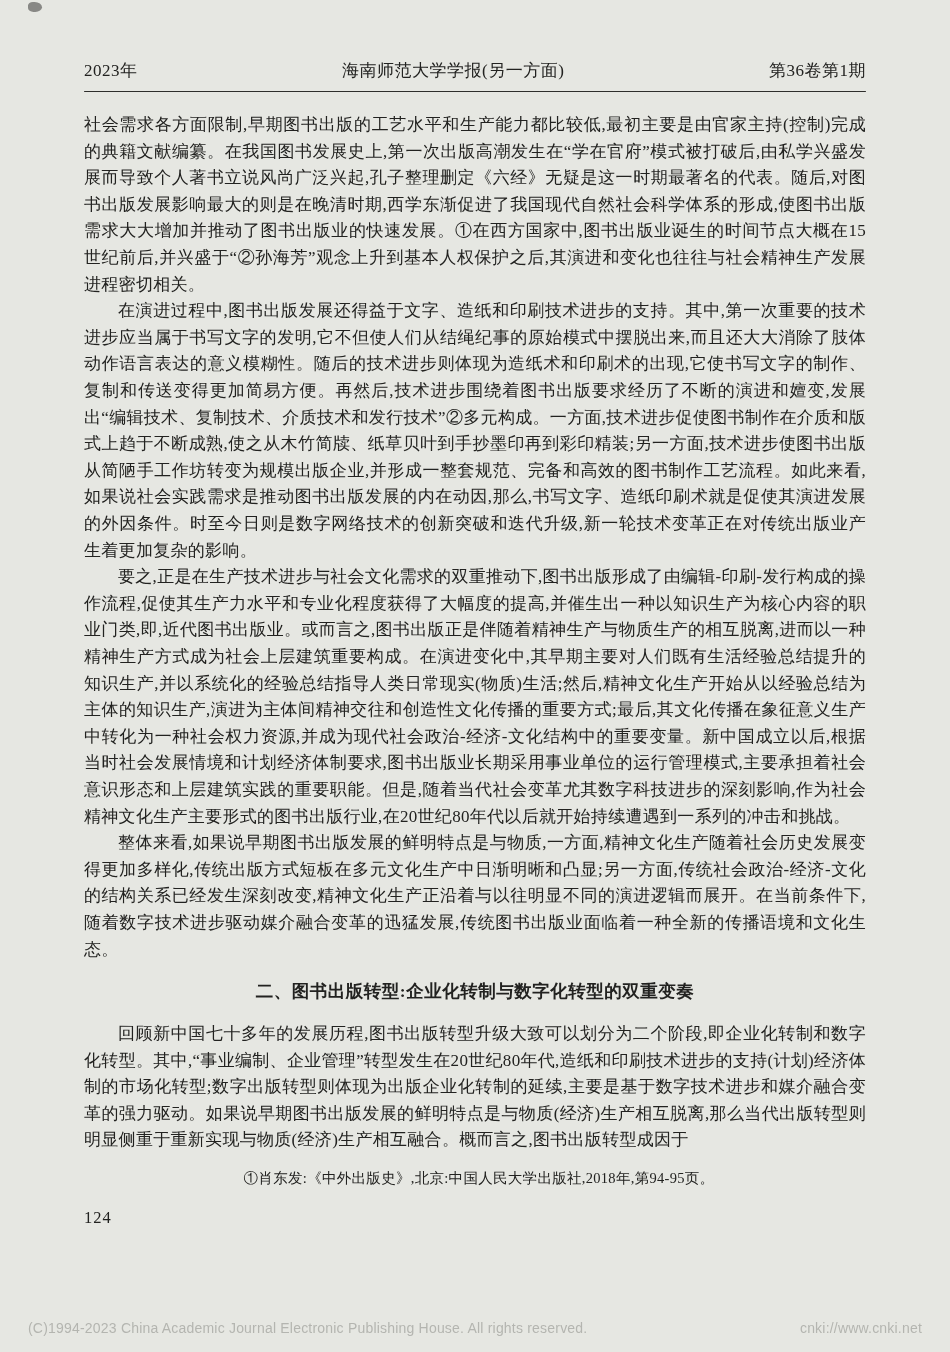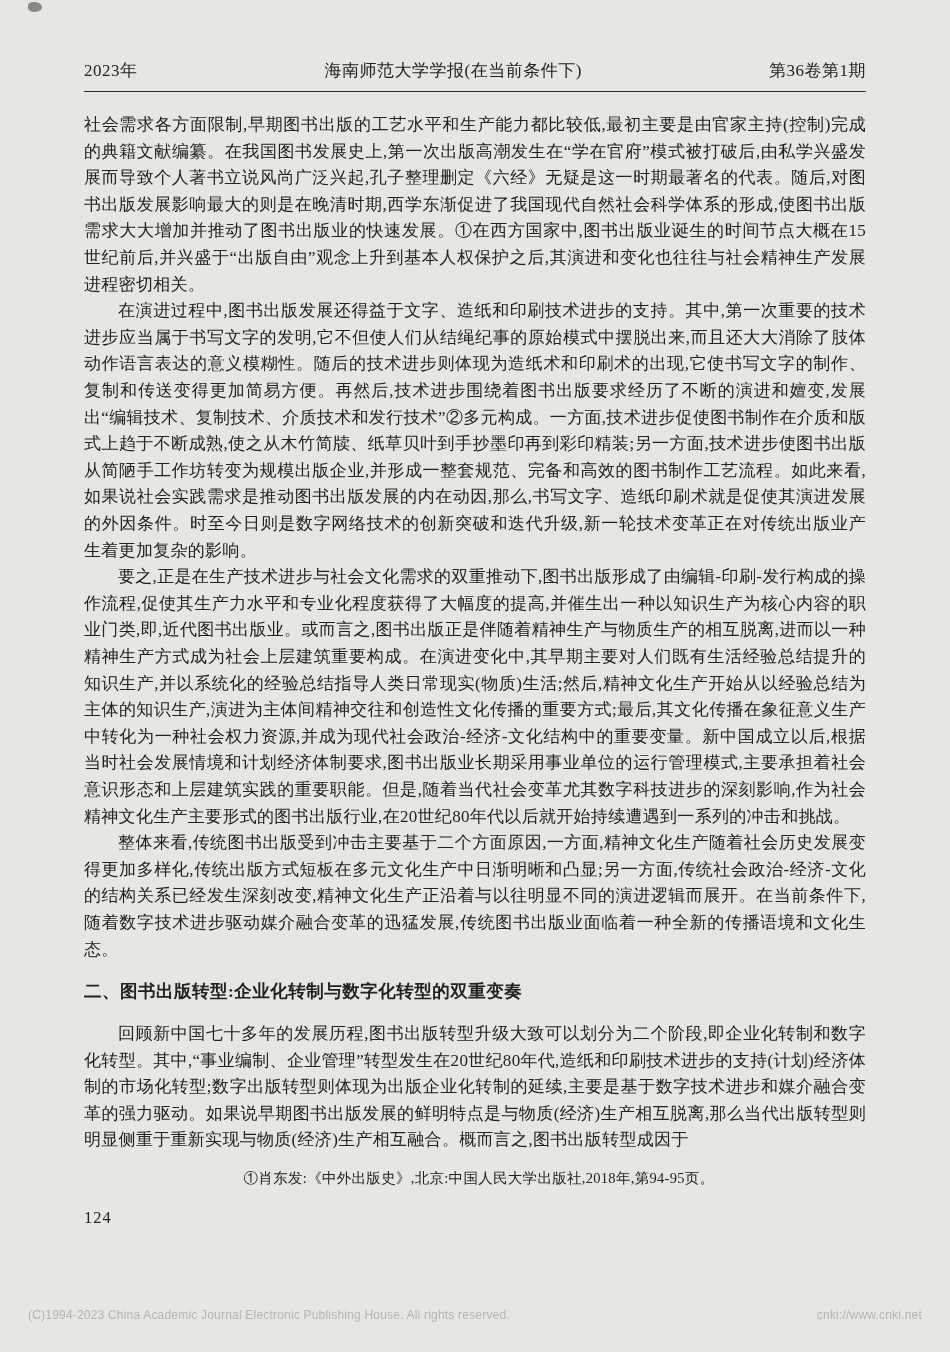--- a/index.html
+++ b/index.html
@@ -45,20 +45,21 @@
   .para {
     font-size: 17px;
     line-height: 26.6px;
     text-align: justify;
     text-indent: 2em;
     letter-spacing: .3px;
   }
   .para.no-indent { text-indent: 0; }
   .section-heading {
     margin: 16px 0 18px 0;
+    text-align: center;
     font-size: 17.5px;
     font-weight: bold;
     letter-spacing: .5px;
   }
   .footnotes {
     margin-top: 12px;
     padding-left: 8px;
   }
   .footnote {
     font-size: 14.5px;
@@ -69,51 +70,51 @@
   .page-number {
     margin-top: 17px;
     font-size: 16.5px;
     letter-spacing: 1px;
     font-family: Liberation Serif, serif;
   }
   .watermark-footer {
     position: absolute;
     left: 28px;
     right: 28px;
-    bottom: 30px;
+    bottom: 16px;
     display: flex;
     justify-content: space-between;
     align-items: baseline;
     color: #b4b5b0;
-    font-size: 12px;
+    font-size: 14px;
     font-family: "Liberation Sans", "DejaVu Sans", sans-serif;
     letter-spacing: .2px;
     white-space: nowrap;
   }
 </style>
 </head>
 <body>
 
 <div class="page">
 
   <div class="scan-artifact"></div>
 
   <div class="journal-header">
     <span>2023年</span>
-    <span>海南师范大学学报(在当前条件下)</span>
+    <span>海南师范大学学报(另一方面)</span>
     <span>第36卷第1期</span>
   </div>
 
   <hr class="header-rule">
 
   <div class="body-text">
-    <p class="para no-indent">社会需求各方面限制,早期图书出版的工艺水平和生产能力都比较低,最初主要是由官家主持(控制)完成的典籍文献编纂。在我国图书发展史上,第一次出版高潮发生在“学在官府”模式被打破后,由私学兴盛发展而导致个人著书立说风尚广泛兴起,孔子整理删定《六经》无疑是这一时期最著名的代表。随后,对图书出版发展影响最大的则是在晚清时期,西学东渐促进了我国现代自然社会科学体系的形成,使图书出版需求大大增加并推动了图书出版业的快速发展。①在西方国家中,图书出版业诞生的时间节点大概在15世纪前后,并兴盛于“出版自由”观念上升到基本人权保护之后,其演进和变化也往往与社会精神生产发展进程密切相关。</p>
+    <p class="para no-indent">社会需求各方面限制,早期图书出版的工艺水平和生产能力都比较低,最初主要是由官家主持(控制)完成的典籍文献编纂。在我国图书发展史上,第一次出版高潮发生在“学在官府”模式被打破后,由私学兴盛发展而导致个人著书立说风尚广泛兴起,孔子整理删定《六经》无疑是这一时期最著名的代表。随后,对图书出版发展影响最大的则是在晚清时期,西学东渐促进了我国现代自然社会科学体系的形成,使图书出版需求大大增加并推动了图书出版业的快速发展。①在西方国家中,图书出版业诞生的时间节点大概在15世纪前后,并兴盛于“②孙海芳”观念上升到基本人权保护之后,其演进和变化也往往与社会精神生产发展进程密切相关。</p>
     <p class="para">在演进过程中,图书出版发展还得益于文字、造纸和印刷技术进步的支持。其中,第一次重要的技术进步应当属于书写文字的发明,它不但使人们从结绳纪事的原始模式中摆脱出来,而且还大大消除了肢体动作语言表达的意义模糊性。随后的技术进步则体现为造纸术和印刷术的出现,它使书写文字的制作、复制和传送变得更加简易方便。再然后,技术进步围绕着图书出版要求经历了不断的演进和嬗变,发展出“编辑技术、复制技术、介质技术和发行技术”②多元构成。一方面,技术进步促使图书制作在介质和版式上趋于不断成熟,使之从木竹简牍、纸草贝叶到手抄墨印再到彩印精装;另一方面,技术进步使图书出版从简陋手工作坊转变为规模出版企业,并形成一整套规范、完备和高效的图书制作工艺流程。如此来看,如果说社会实践需求是推动图书出版发展的内在动因,那么,书写文字、造纸印刷术就是促使其演进发展的外因条件。时至今日则是数字网络技术的创新突破和迭代升级,新一轮技术变革正在对传统出版业产生着更加复杂的影响。</p>
     <p class="para">要之,正是在生产技术进步与社会文化需求的双重推动下,图书出版形成了由编辑-印刷-发行构成的操作流程,促使其生产力水平和专业化程度获得了大幅度的提高,并催生出一种以知识生产为核心内容的职业门类,即,近代图书出版业。或而言之,图书出版正是伴随着精神生产与物质生产的相互脱离,进而以一种精神生产方式成为社会上层建筑重要构成。在演进变化中,其早期主要对人们既有生活经验总结提升的知识生产,并以系统化的经验总结指导人类日常现实(物质)生活;然后,精神文化生产开始从以经验总结为主体的知识生产,演进为主体间精神交往和创造性文化传播的重要方式;最后,其文化传播在象征意义生产中转化为一种社会权力资源,并成为现代社会政治-经济-文化结构中的重要变量。新中国成立以后,根据当时社会发展情境和计划经济体制要求,图书出版业长期采用事业单位的运行管理模式,主要承担着社会意识形态和上层建筑实践的重要职能。但是,随着当代社会变革尤其数字科技进步的深刻影响,作为社会精神文化生产主要形式的图书出版行业,在20世纪80年代以后就开始持续遭遇到一系列的冲击和挑战。</p>
-    <p class="para">整体来看,传统图书出版受到冲击主要基于二个方面原因,一方面,精神文化生产随着社会历史发展变得更加多样化,传统出版方式短板在多元文化生产中日渐明晰和凸显;另一方面,传统社会政治-经济-文化的结构关系已经发生深刻改变,精神文化生产正沿着与以往明显不同的演进逻辑而展开。在当前条件下,随着数字技术进步驱动媒介融合变革的迅猛发展,传统图书出版业面临着一种全新的传播语境和文化生态。</p>
+    <p class="para">整体来看,如果说早期图书出版发展的鲜明特点是与物质,一方面,精神文化生产随着社会历史发展变得更加多样化,传统出版方式短板在多元文化生产中日渐明晰和凸显;另一方面,传统社会政治-经济-文化的结构关系已经发生深刻改变,精神文化生产正沿着与以往明显不同的演进逻辑而展开。在当前条件下,随着数字技术进步驱动媒介融合变革的迅猛发展,传统图书出版业面临着一种全新的传播语境和文化生态。</p>
 
     <h2 class="section-heading">二、图书出版转型:企业化转制与数字化转型的双重变奏</h2>
 
     <p class="para">回顾新中国七十多年的发展历程,图书出版转型升级大致可以划分为二个阶段,即企业化转制和数字化转型。其中,“事业编制、企业管理”转型发生在20世纪80年代,造纸和印刷技术进步的支持(计划)经济体制的市场化转型;数字出版转型则体现为出版企业化转制的延续,主要是基于数字技术进步和媒介融合变革的强力驱动。如果说早期图书出版发展的鲜明特点是与物质(经济)生产相互脱离,那么当代出版转型则明显侧重于重新实现与物质(经济)生产相互融合。概而言之,图书出版转型成因于</p>
   </div>
 
   <div class="footnotes">
     <div class="footnote">①肖东发:《中外出版史》,北京:中国人民大学出版社,2018年,第94-95页。</div>
   </div>
 

